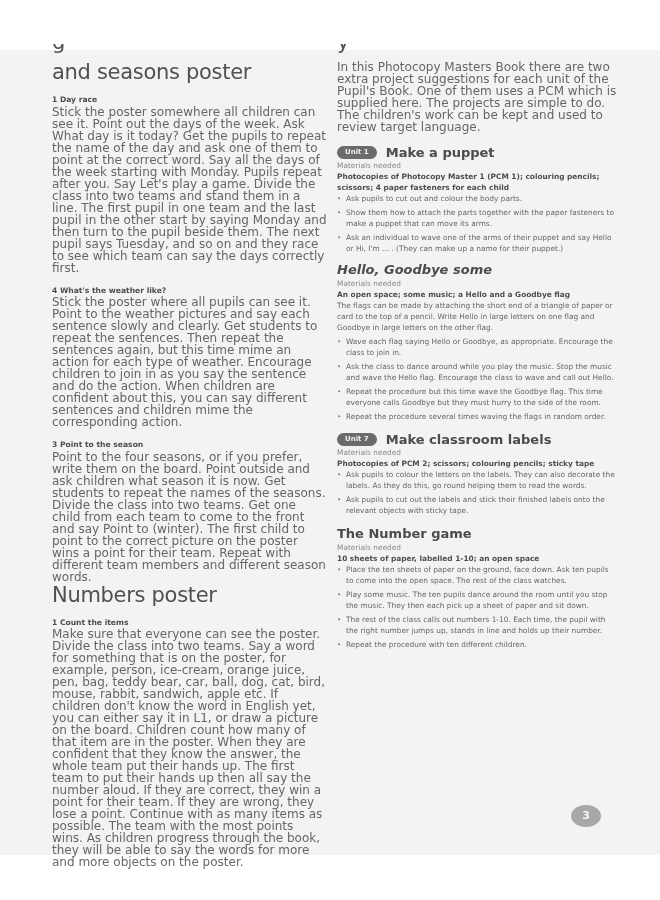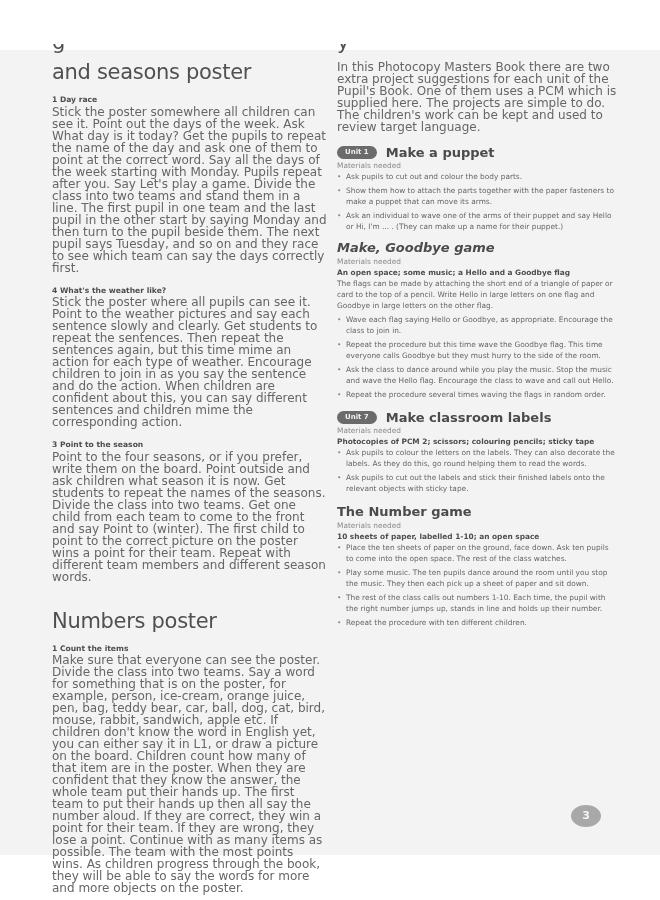--- a/index.html
+++ b/index.html
@@ -62,56 +62,57 @@
     <div style="margin-top:11px;">
       <p class="sec-head">4 What's the weather like?</p>
       <p class="body">Stick the poster where all pupils can see it. Point to the weather pictures and say each sentence slowly and clearly. Get students to repeat the sentences. Then repeat the sentences again, but this time mime an action for each type of weather. Encourage children to join in as you say the sentence and do the action. When children are confident about this, you can say different sentences and children mime the corresponding action.</p>
     </div>
 
     <div style="margin-top:11px;">
       <p class="sec-head">3 Point to the season</p>
       <p class="body">Point to the four seasons, or if you prefer, write them on the board. Point outside and ask children what season it is now. Get students to repeat the names of the seasons. Divide the class into two teams. Get one child from each team to come to the front and say Point to (winter). The first child to point to the correct picture on the poster wins a point for their team. Repeat with different team members and different season words.</p>
     </div>
 
-    <h1 class="big-title" style="margin-top:26px;">Numbers poster</h1>
+    <h1 class="big-title" style="">Numbers poster</h1>
 
     <div style="margin-top:10px;">
       <p class="sec-head">1 Count the items</p>
       <p class="body">Make sure that everyone can see the poster. Divide the class into two teams. Say a word for something that is on the poster, for example, person, ice-cream, orange juice, pen, bag, teddy bear, car, ball, dog, cat, bird, mouse, rabbit, sandwich, apple etc. If children don't know the word in English yet, you can either say it in L1, or draw a picture on the board. Children count how many of that item are in the poster. When they are confident that they know the answer, the whole team put their hands up. The first team to put their hands up then all say the number aloud. If they are correct, they win a point for their team. If they are wrong, they lose a point. Continue with as many items as possible. The team with the most points wins. As children progress through the book, they will be able to say the words for more and more objects on the poster.</p>
     </div>
   </div>
 
   <div class="col col-right">
     <div class="title-cut">
       <span class="big-title" style="position:relative;top:-14px;">y</span>
     </div>
     <p class="body" style="margin-top:5px;">In this Photocopy Masters Book there are two extra project suggestions for each unit of the Pupil's Book. One of them uses a PCM which is supplied here. The projects are simple to do. The children's work can be kept and used to review target language.</p>
 
     <div style="margin-top:12px;">
       <div class="unit-head">
         <span class="unit-badge">Unit 1</span>
         <span class="unit-title">Make a puppet</span>
       </div>
       <p class="mat-label">Materials needed</p>
+      <p class="mat-items">Photocopies of Photocopy Master 1 (PCM 1); colouring pencils; scissors; 4 paper fasteners for each child</p>
       <ul class="bullets">
         <li>Ask pupils to cut out and colour the body parts.</li>
         <li>Show them how to attach the parts together with the paper fasteners to make a puppet that can move its arms.</li>
         <li>Ask an individual to wave one of the arms of their puppet and say Hello or Hi, I'm ... . (They can make up a name for their puppet.)</li>
       </ul>
     </div>
 
     <div style="margin-top:8px;">
-      <p class="sub-title italic">Make, Goodbye game</p>
+      <p class="sub-title italic">Hello, Goodbye some</p>
       <p class="mat-label">Materials needed</p>
       <p class="mat-items">An open space; some music; a Hello and a Goodbye flag</p>
       <p class="body" style="font-size:7.4px;line-height:11px;margin-bottom:3px;">The flags can be made by attaching the short end of a triangle of paper or card to the top of a pencil. Write Hello in large letters on one flag and Goodbye in large letters on the other flag.</p>
       <ul class="bullets">
         <li>Wave each flag saying Hello or Goodbye, as appropriate. Encourage the class to join in.</li>
+        <li>Ask the class to dance around while you play the music. Stop the music and wave the Hello flag. Encourage the class to wave and call out Hello.</li>
         <li>Repeat the procedure but this time wave the Goodbye flag. This time everyone calls Goodbye but they must hurry to the side of the room.</li>
-        <li>Ask the class to dance around while you play the music. Stop the music and wave the Hello flag. Encourage the class to wave and call out Hello.</li>
         <li>Repeat the procedure several times waving the flags in random order.</li>
       </ul>
     </div>
 
     <div style="margin-top:10px;">
       <div class="unit-head">
         <span class="unit-badge">Unit 7</span>
         <span class="unit-title">Make classroom labels</span>
       </div>
       <p class="mat-label">Materials needed</p>

